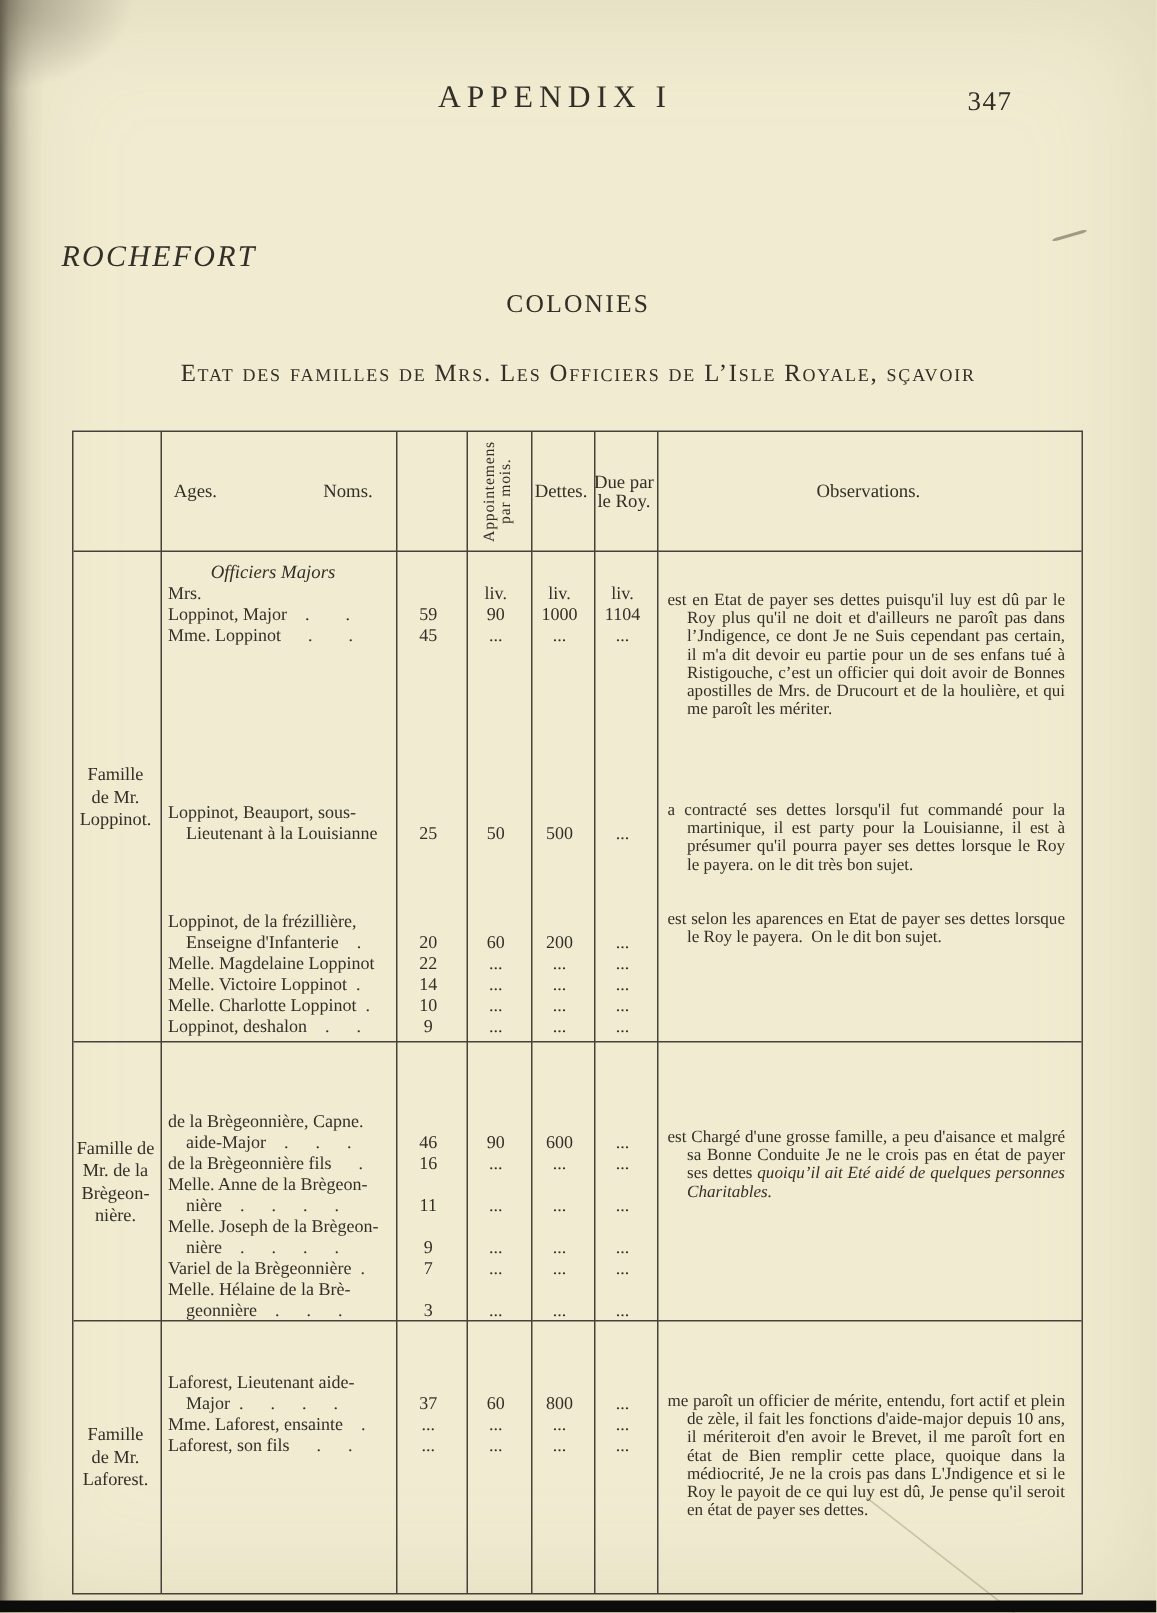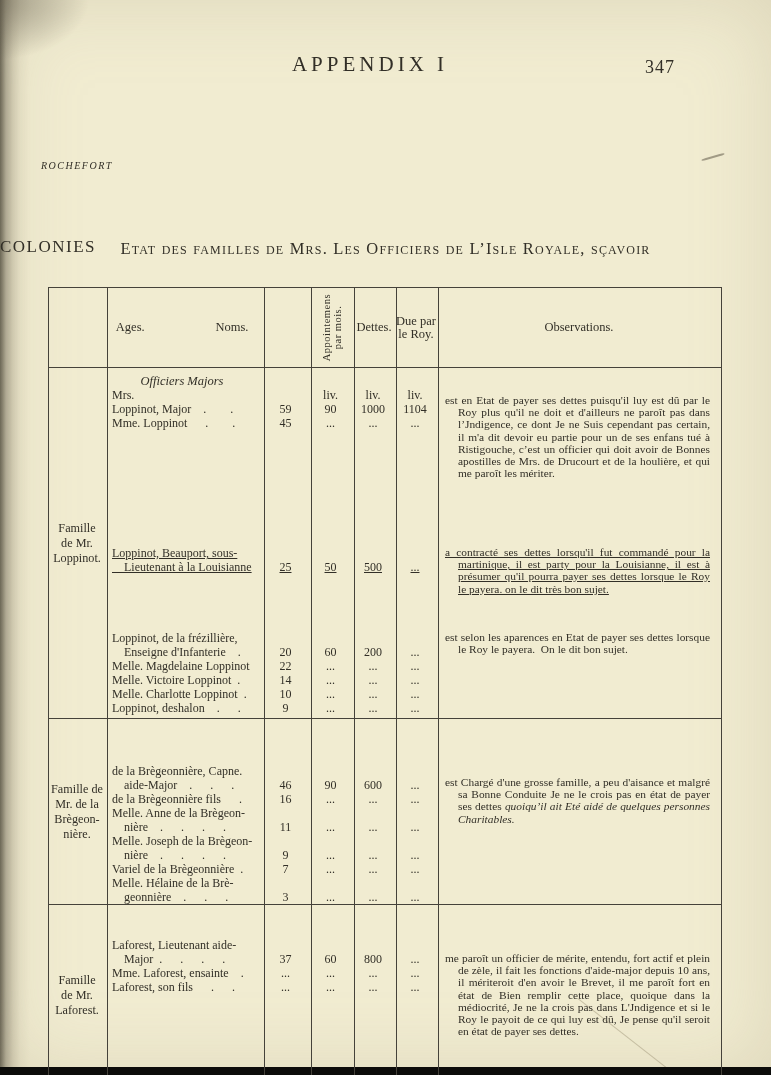--- a/index.html
+++ b/index.html
@@ -25,44 +25,44 @@
   .bottom-band{position:absolute;left:0;bottom:0;width:771px;height:8px;background:var(--band);}
   .pen-mark{position:absolute;left:701px;top:156px;width:24px;height:2px;
     background:rgba(96,90,72,0.55);border-radius:40%/100%;transform:rotate(-16deg);}
   .scratch{position:absolute;left:578px;top:998px;width:130px;height:1px;
     background:rgba(150,140,110,0.45);transform:rotate(38deg);transform-origin:left top;}
 
   .appendix{position:absolute;top:52px;left:0;width:740px;text-align:center;
     font-size:21px;letter-spacing:4px;}
   .pageno{position:absolute;top:57px;left:645px;font-size:18px;letter-spacing:1px;}
   .rochefort{position:absolute;top:160px;left:41px;font-style:italic;
-    font-size:10px;letter-spacing:1.5px;}
-  .colonies{position:absolute;top:193px;left:0;width:771px;text-align:left;
-    font-size:17px;letter-spacing:1.5px;margin-top:44px;}
+    font-size:20px;letter-spacing:1.5px;}
+  .colonies{position:absolute;top:193px;left:0;width:771px;text-align:center;
+    font-size:17px;letter-spacing:1.5px;}
   .tabletitle{position:absolute;top:239px;left:0;width:771px;text-align:center;
     font-variant:small-caps;font-size:16.5px;letter-spacing:1.2px;}
 
   .otable{position:absolute;left:48px;top:287px;width:674px;
     border:1.5px solid var(--line);box-sizing:border-box;background:transparent;}
   .vline{position:absolute;top:0;bottom:0;width:1px;background:var(--line);}
 
   .thead{display:flex;height:80px;border-bottom:1.2px solid var(--line);
     box-sizing:border-box;align-items:center;font-size:12.5px;}
   .hc{display:flex;align-items:center;justify-content:center;text-align:center;
     height:100%;box-sizing:border-box;white-space:pre-line;line-height:13px;}
   .c0{width:58px;}.c1{width:157px;}.c2{width:47px;}.c3{width:43px;}
   .c4{width:42px;}.c5{width:42px;}.c6{width:285px;}
   .rot{writing-mode:vertical-rl;transform:rotate(180deg);
     font-size:10.5px;line-height:11px;letter-spacing:0.5px;text-align:center;white-space:pre-line;}
 
   .sec{display:flex;box-sizing:border-box;}
   .sec + .sec{border-top:1.1px solid var(--line);}
   .fam{width:58px;display:flex;align-items:center;justify-content:center;
     text-align:center;font-size:12.2px;line-height:15px;box-sizing:border-box;}
-  .sec-body{flex:1;display:flex;flex-direction:column;gap:12px;}
+  .sec-body{flex:1;display:flex;flex-direction:column;}
   .grp{display:flex;box-sizing:border-box;}
   .grp-left{width:331px;display:flex;flex-direction:column;padding-top:6px;box-sizing:border-box;}
   .line{display:flex;height:14px;line-height:14px;font-size:12px;}
   .ln-n{width:157px;box-sizing:border-box;padding-left:7px;padding-right:3px;
     white-space:pre;overflow:hidden;}
   .ln-n.hd{font-style:italic;text-align:center;padding-left:0;font-size:12.5px;}
   .ln-a{width:47px;text-align:center;}
   .ln-p{width:43px;text-align:center;}
   .ln-d{width:42px;text-align:center;}
   .ln-r{width:42px;text-align:center;}
@@ -139,21 +139,21 @@
                   <div class="ln-a">45</div>
                   <div class="ln-p">...</div>
                   <div class="ln-d">...</div>
                   <div class="ln-r">...</div>
                 </div>
               </div>
               <div class="obs" style="padding-top: 26px;">
                 <p>est en Etat de payer ses dettes puisqu'il luy est dû par le Roy plus qu'il ne doit et d'ailleurs ne paroît pas dans l’Jndigence, ce dont Je ne Suis cependant pas certain, il m'a dit devoir eu partie pour un de ses enfans tué à Ristigouche, c’est un officier qui doit avoir de Bonnes apostilles de Mrs. de Drucourt et de la houlière, et qui me paroît les mériter.</p>
               </div>
             </div>
-            <div class="grp" style="min-height: 73px; text-decoration: underline;">
+            <div class="grp" style="min-height: 73px;">
               <div class="grp-left">
                 <div class="line">
                   <div class="ln-n">Loppinot, Beauport, sous-</div>
                   <div class="ln-a"></div>
                   <div class="ln-p"></div>
                   <div class="ln-d"></div>
                   <div class="ln-r"></div>
                 </div>
                 <div class="line">
                   <div class="ln-n">  Lieutenant à la Louisianne</div>

